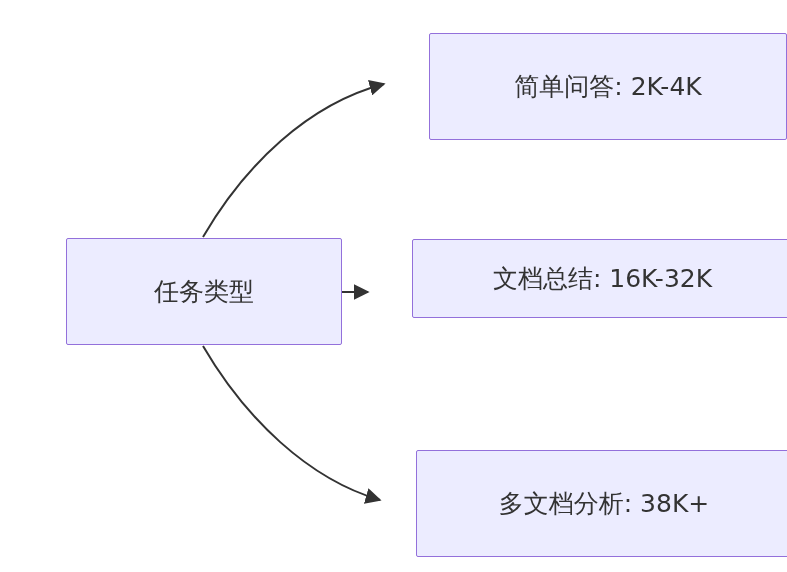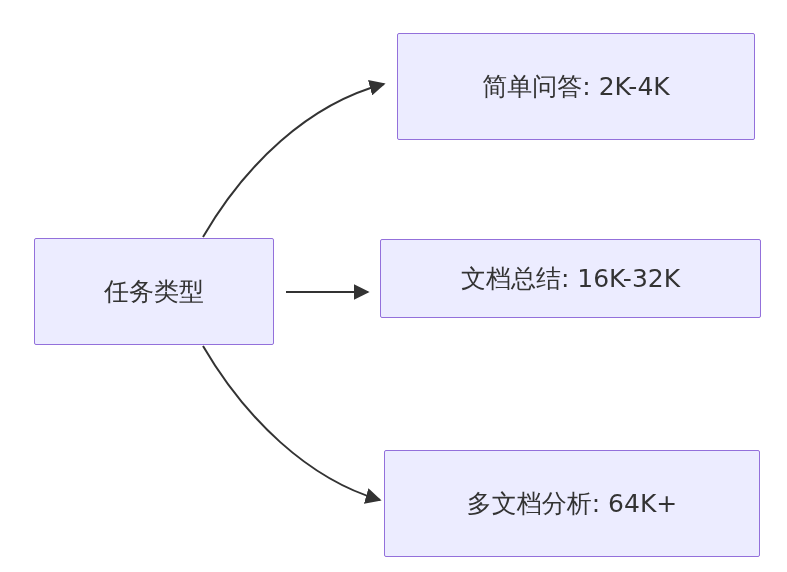--- a/index.html
+++ b/index.html
@@ -25,22 +25,23 @@
     border: 1px solid #9370DB;
     border-radius: 2px;
     display: flex;
     align-items: center;
     justify-content: center;
     color: #333333;
     font-size: 25px;
     line-height: 1.2;
     box-sizing: border-box;
     text-align: center;
+    margin-left: 32px;
   }
-  .node-root { left: 34px;  top: 238px; width: 240px; height: 107px; }
+  .node-root { left: 34px;  top: 238px; width: 276px; height: 107px; }
   .node-a    { left: 397px; top: 33px;  width: 358px; height: 107px; }
   .node-b    { left: 380px; top: 239px; width: 381px; height: 79px; }
   .node-c    { left: 384px; top: 450px; width: 376px; height: 107px; }
 </style>
 </head>
 <body>
 
 <div class="canvas">
 
   <svg class="edges" viewBox="0 0 787 572" xmlns="http://www.w3.org/2000/svg">
@@ -60,16 +61,16 @@
 
   <div class="node node-a">
     <span>简单问答: 2K-4K</span>
   </div>
 
   <div class="node node-b">
     <span>文档总结: 16K-32K</span>
   </div>
 
   <div class="node node-c">
-    <span>多文档分析: 64K+</span>
+    <span>多文档分析: 38K+</span>
   </div>
 
 </div>
 
 </body></html>

